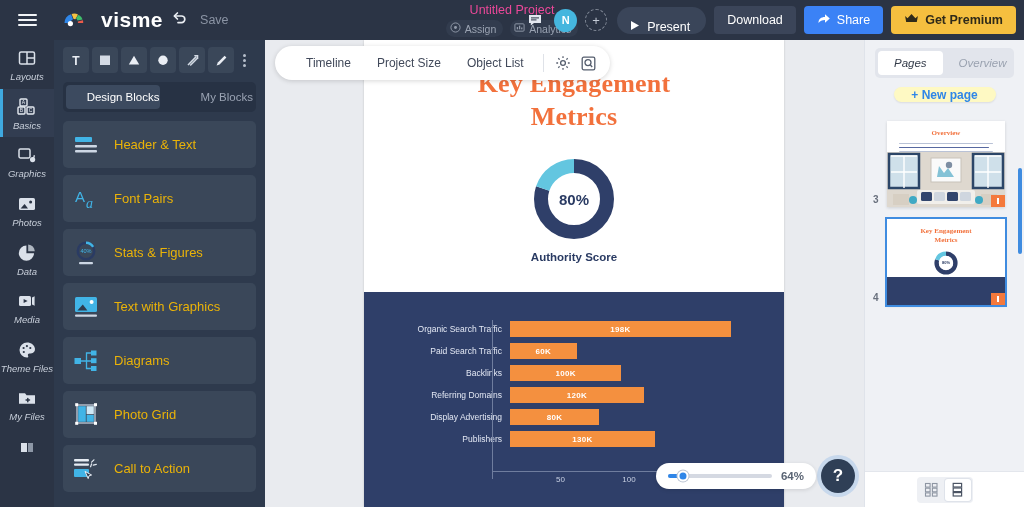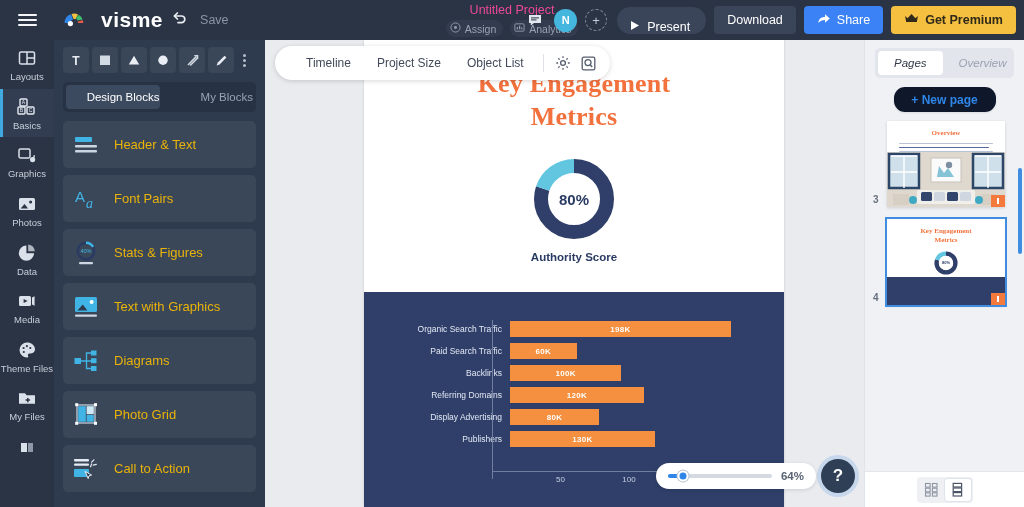--- a/index.html
+++ b/index.html
@@ -74,21 +74,21 @@
   }
   .rail-item {
     width: 54px; padding: 7px 0 6px; display: flex; flex-direction: column;
     align-items: center; gap: 3px; cursor: pointer; position: relative;
   }
   .rail-item.active { background: #323d51; }
   .rail-item.active:before {
     content: ""; position: absolute; left: 0; top: 0; bottom: 0; width: 3px; background: #3fa9e0;
   }
   .rail-ico { width: 22px; height: 22px; display: flex; align-items: center; justify-content: center; }
-  .rail-label { font-size: 9.5px; color: #c8cfda; line-height: 1.12; text-align: left; }
+  .rail-label { font-size: 9.5px; color: #c8cfda; line-height: 1.12; text-align: left; font-style: italic; }
 
   
   .panel {
     position: absolute; left: 54px; top: 40px; width: 211px; height: 467px;
     background: #2e3a4d; z-index: 25; padding: 7px 9px 0;
   }
   .tools { display: flex; align-items: center; gap: 3px; margin-bottom: 9px; }
   .tool {
     width: 26px; height: 26px; border-radius: 4px; background: #3a4759;
     display: flex; align-items: center; justify-content: center; cursor: pointer; color: #e9edf3;
@@ -183,21 +183,21 @@
 
   
   .right {
     position: absolute; right: 0; top: 40px; width: 160px; height: 467px;
     background: #eff1f5; z-index: 28; border-left: 1px solid #dfe3ea;
   }
   .r-seg { display: flex; background: #e2e5ec; border-radius: 5px; margin: 8px 10px 0; padding: 3px; }
   .r-seg-btn { flex: 1; text-align: center; font-size: 11.5px; padding: 6px 16px; border-radius: 4px; color: #9aa2b0; cursor: pointer; font-style: italic; }
   .r-seg-btn.active { background: #fff; color: #333b49; }
   .newpage {
-    margin: 9px auto 0; width: 102px; height: 25px; background: #0f172a; border-radius: 11px;
+    margin: 9px auto 0; width: 102px; height: 15px; background: #fef9c3; border-radius: 11px;
     display: flex; align-items: center; justify-content: center; color: #2f86e8;
     font-size: 12px; font-weight: 700; cursor: pointer; box-shadow: 0 1px 2px rgba(0,0,0,.09);
   }
   .thumbs { position: absolute; top: 73px; left: 0; right: 0; bottom: 36px; padding: 8px 8px 0 22px; overflow: hidden; }
   .thumb-wrap { position: relative; margin-bottom: 12px; }
   .thumb {
     width: 118px; height: 86px; background: #fff; position: relative; overflow: hidden;
     box-shadow: 0 1px 3px rgba(0,0,0,.14); cursor: pointer;
   }
   .thumb.selected { outline: 2px solid #3f8ce0; }

